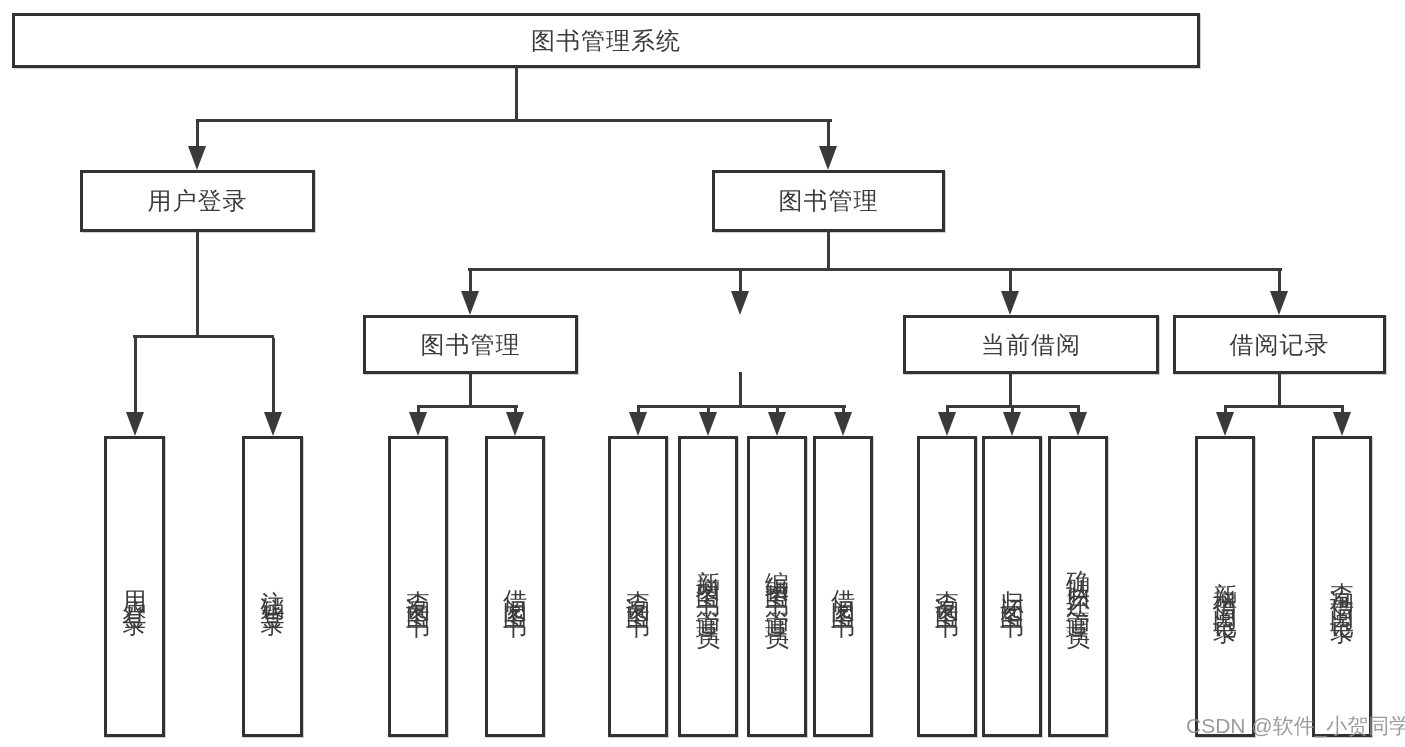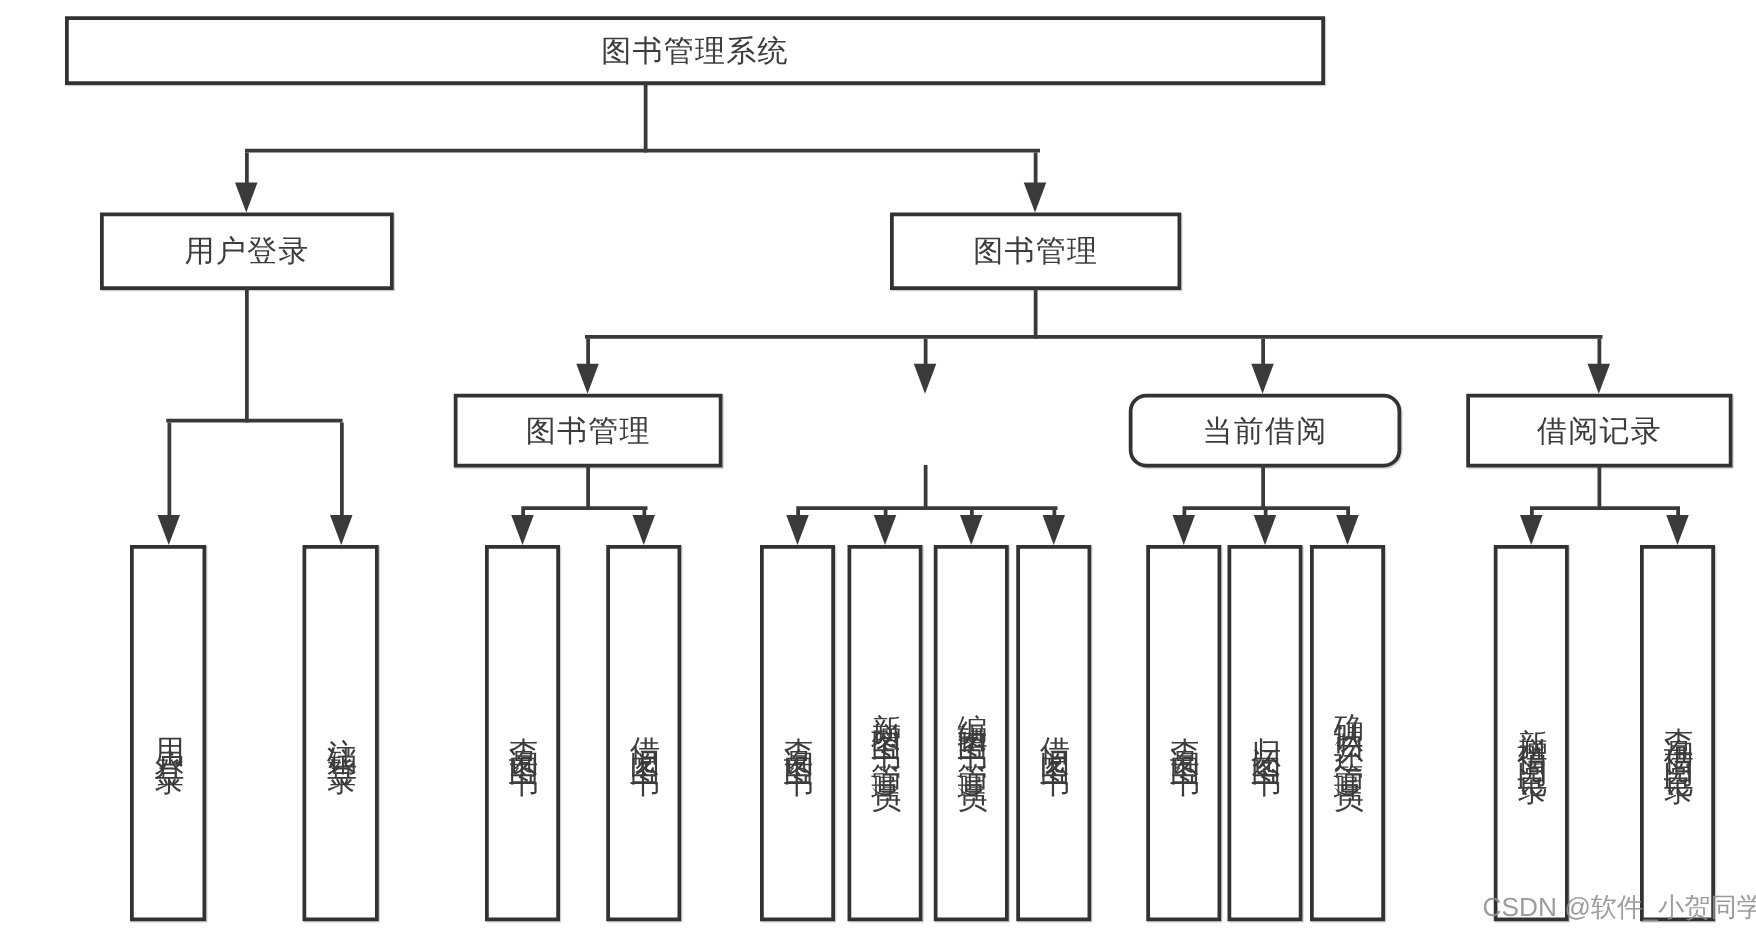--- a/index.html
+++ b/index.html
@@ -60,21 +60,21 @@
     opacity:.88;
     z-index:5;
     white-space:nowrap;
   }
 </style>
 </head>
 <body>
 
 <div class="canvas">
 
-  <div class="box" style="left:12px;top:13px;width:1008px;height:55px;margin-left:40px;">
+  <div class="box" style="left:12px;top:13px;width:1188px;height:55px;">
     <span>图书管理系统</span>
   </div>
 
   <div class="vline" style="left:515px;top:66px;height:56px;"></div>
   <div class="hline" style="left:196px;top:119px;width:636px;"></div>
   <div class="arrow" style="left:188px;top:122px;height:48px;"></div>
   <div class="arrow" style="left:819px;top:122px;height:48px;"></div>
 
   <div class="box" style="left:80px;top:170px;width:235px;height:62px;">
     <span>用户登录</span>
@@ -91,21 +91,21 @@
   <div class="vline" style="left:827px;top:230px;height:41px;"></div>
   <div class="hline" style="left:468px;top:268px;width:814px;"></div>
   <div class="arrow" style="left:461px;top:271px;height:44px;"></div>
   <div class="arrow" style="left:731px;top:271px;height:44px;"></div>
   <div class="arrow" style="left:1001px;top:271px;height:44px;"></div>
   <div class="arrow" style="left:1270px;top:271px;height:44px;"></div>
 
   <div class="box" style="left:363px;top:315px;width:215px;height:59px;">
     <span>图书管理</span>
   </div>
-  <div class="box" style="left:903px;top:315px;width:218px;height:59px;border-radius:14px;">
+  <div class="box" style="left:903px;top:315px;width:256px;height:59px;">
     <span>当前借阅</span>
   </div>
   <div class="box" style="left:1173px;top:315px;width:213px;height:59px;">
     <span>借阅记录</span>
   </div>
 
   <div class="vline" style="left:469px;top:372px;height:36px;"></div>
   <div class="hline" style="left:417px;top:405px;width:101px;"></div>
   <div class="arrow" style="left:409px;top:408px;height:28px;"></div>
   <div class="arrow" style="left:506px;top:408px;height:28px;"></div>

